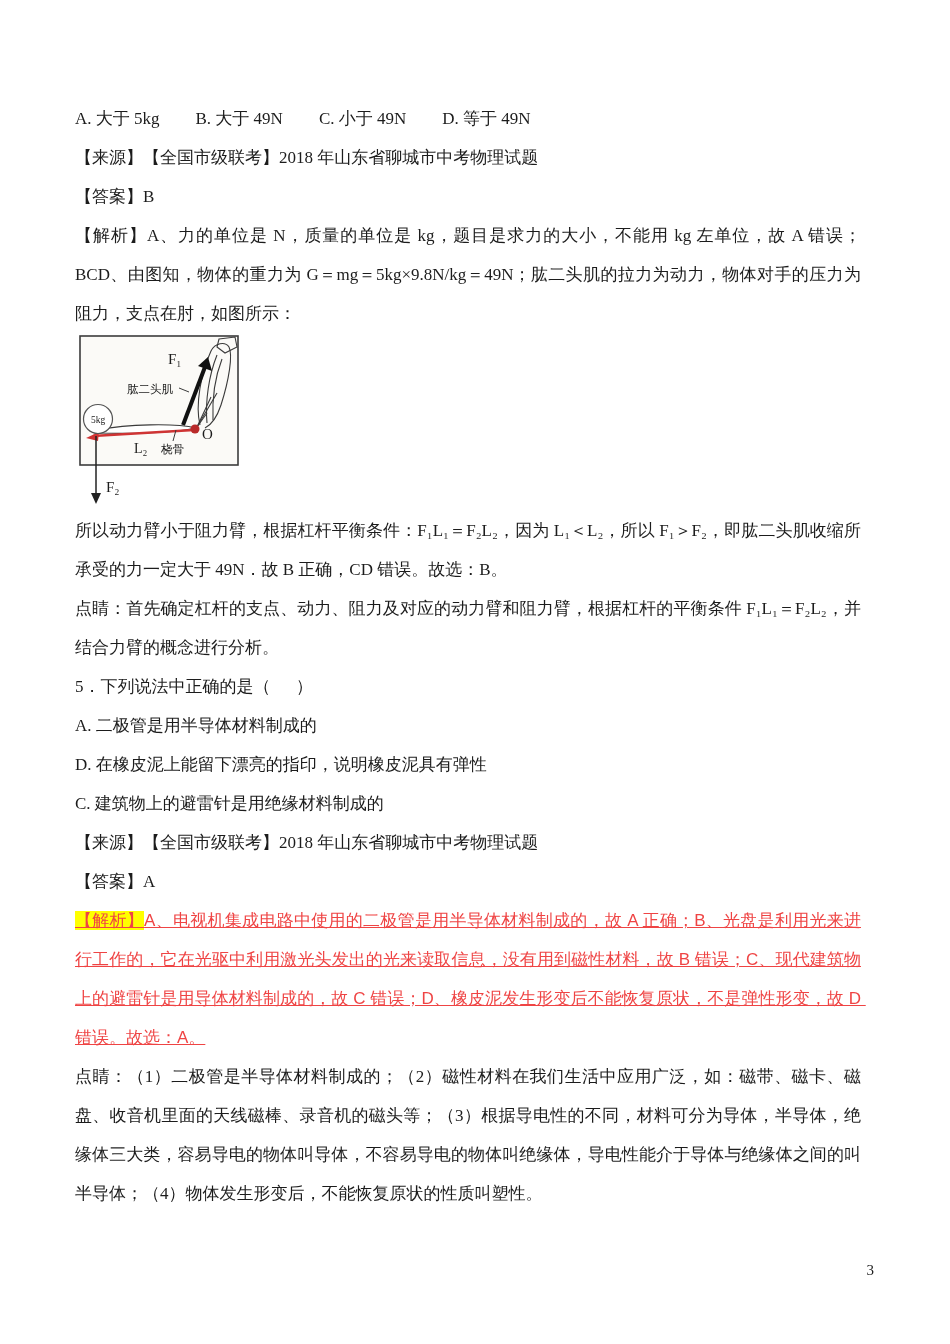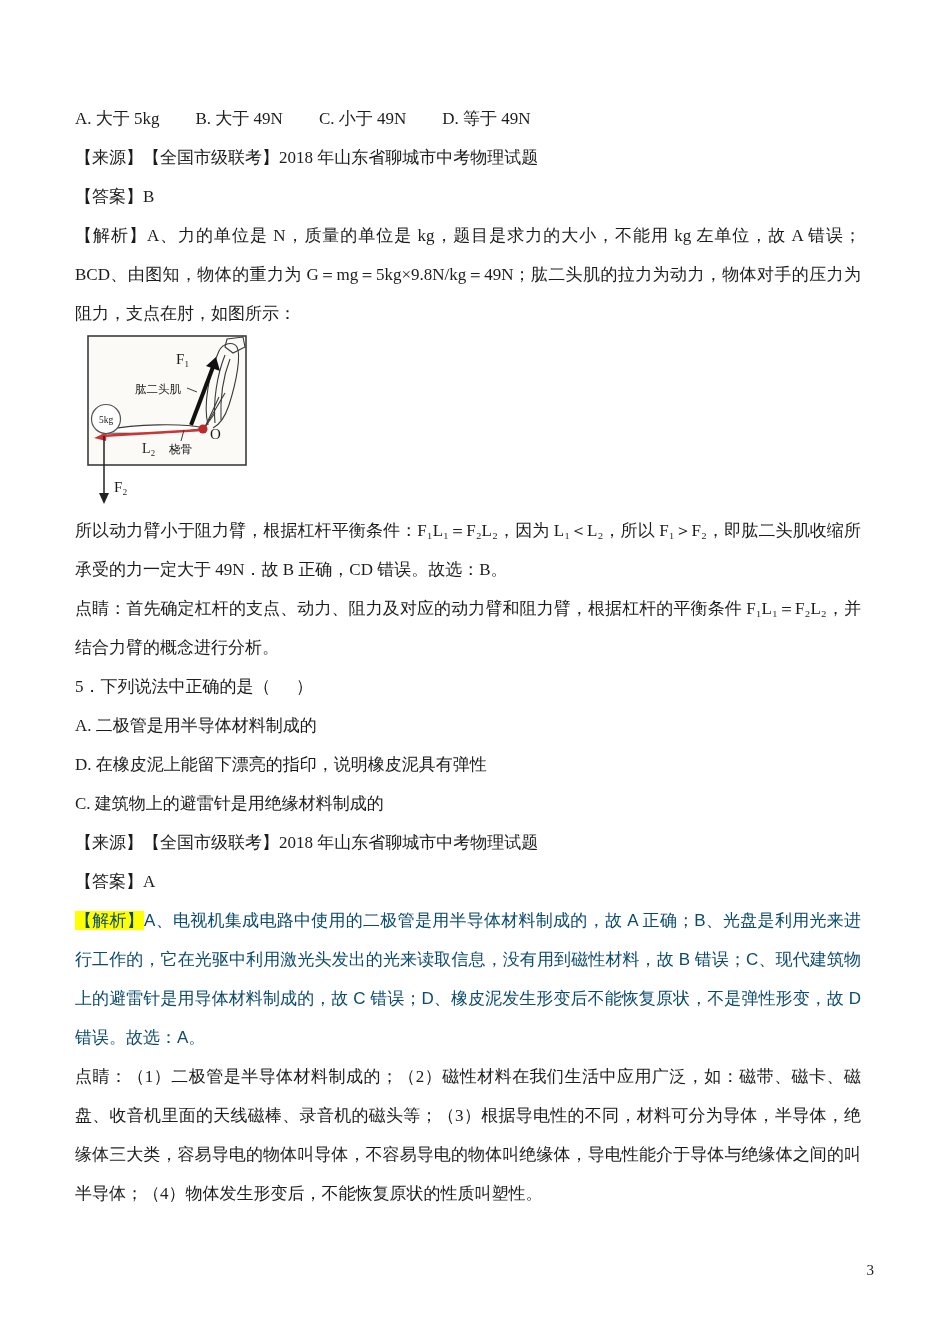--- a/index.html
+++ b/index.html
@@ -8,25 +8,26 @@
     font-family:"Liberation Serif","DejaVu Serif",serif;
     color:#1c1c1c;overflow:hidden;
   }
   .content{
     position:absolute;left:75px;top:0;width:786px;padding-top:99px;
     font-size:17px;line-height:39px;text-align:justify;
   }
   .content p{margin:0;white-space:pre-wrap;}
   .opt-line span{margin-right:36px;display:inline-block;}
   .red{
-    color:#0c4a6e;
+    color:#ef4444;
     font-family:"Liberation Sans","DejaVu Sans",sans-serif;
+    text-decoration:underline;
   }
   .hl{background:#ffff00;}
-  .figure{height:174px;margin:2px 12px;line-height:0;}
+  .figure{height:174px;margin:2px 4px;line-height:0;}
   .figure svg{display:block;}
   .fig-label{font-family:"Liberation Serif","DejaVu Serif",serif;fill:#1c1c1c;}
   .page-num{
     position:absolute;right:76px;top:1260px;font-size:15px;line-height:20px;
   }
 </style>
 </head>
 <body>
 
 <div class="content">

